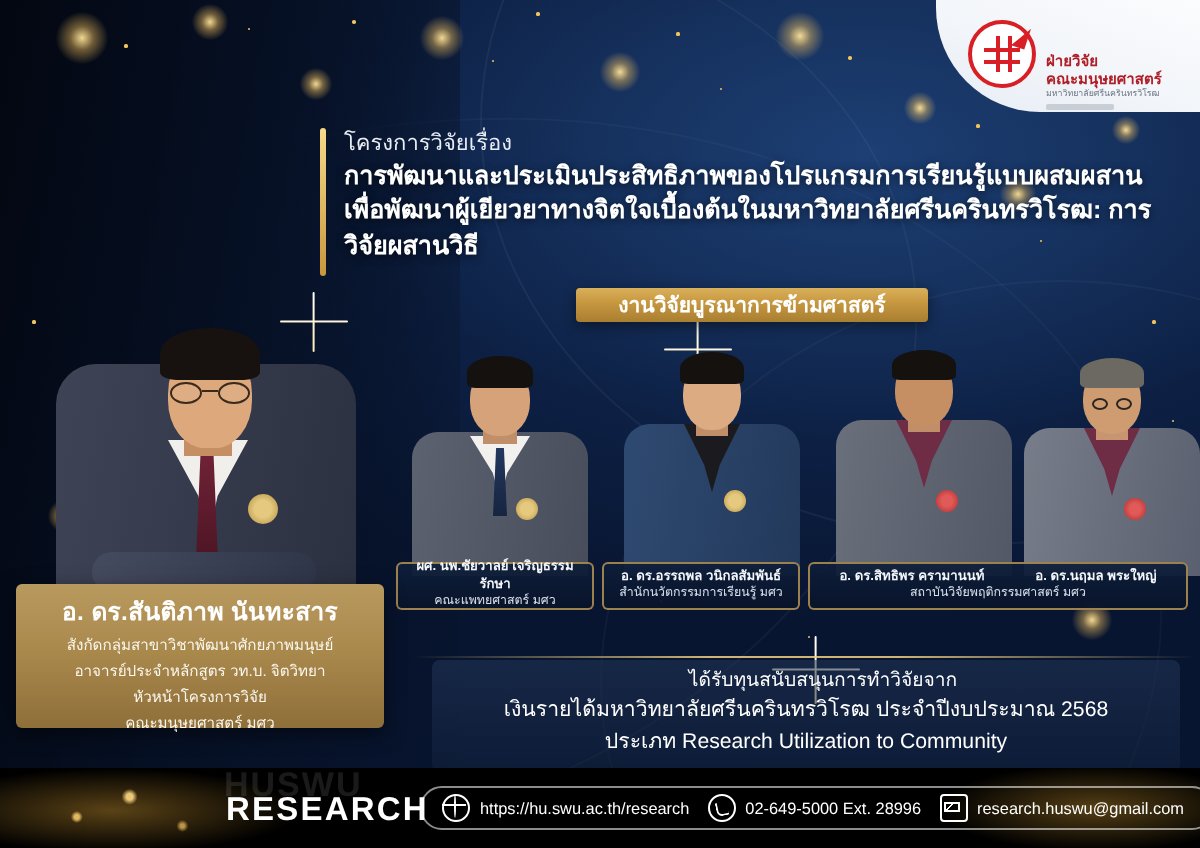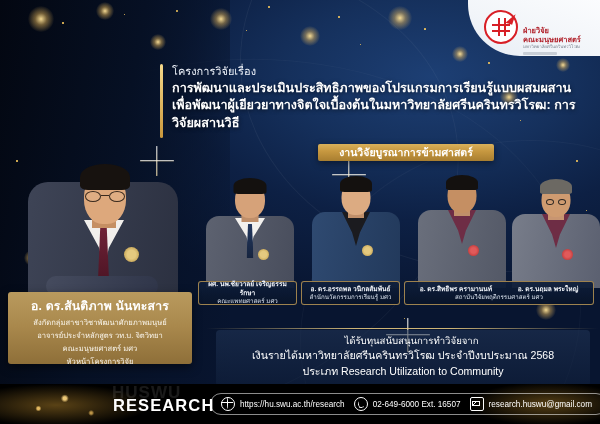--- a/index.html
+++ b/index.html
@@ -77,21 +77,21 @@
     background:linear-gradient(180deg,#f6d98a,#c9973c);border-radius:2px;}
   .proj-kicker{position:absolute;left:172px;top:62px;font-size:11px;color:#e9eef6;}
   .proj-title{
     position:absolute;left:172px;top:80px;width:412px;
     font-size:12.6px;font-weight:bold;color:#ffffff;line-height:1.38;
     text-shadow:0 1px 4px rgba(0,0,0,.6);
   }
 
   
   .badge{
-    position:absolute;left:318px;top:144px;width:176px;height:17px;
+    position:absolute;left:288px;top:144px;width:176px;height:17px;
     display:flex;align-items:center;justify-content:center;
     background:linear-gradient(180deg,#d9b05a 0%,#c79840 42%,#a87e30 100%);
     border-radius:2px;color:#fff;font-size:10.5px;font-weight:bold;
     box-shadow:0 2px 7px rgba(0,0,0,.45);
   }
 
   
   .people{position:absolute;left:196px;top:160px;width:404px;height:128px;}
   .person{position:absolute;bottom:0;}
   .p-head{position:absolute;left:50%;transform:translateX(-50%);border-radius:50% 50% 46% 46%;}
@@ -322,39 +322,39 @@
     </div>
     <div style="position:absolute;left:40px;bottom:36px;width:112px;height:20px;border-radius:10px;
                 background:linear-gradient(100deg,#454b5e,#30364a);"></div>
     <div class="p-logo" style="left:118px;bottom:70px;width:15px;height:15px;background:radial-gradient(circle,#e4c97f 40%,#b08c3c 100%);"></div>
   </div>
 
   <div class="lead-plate">
     <div class="lname">อ. ดร.สันติภาพ นันทะสาร</div>
     <div class="lrole">สังกัดกลุ่มสาขาวิชาพัฒนาศักยภาพมนุษย์</div>
     <div class="lrole">อาจารย์ประจำหลักสูตร วท.บ. จิตวิทยา</div>
+    <div class="lrole">หัวหน้าโครงการวิจัย</div>
     <div class="lrole">คณะมนุษยศาสตร์ มศว</div>
-    <div class="lrole">หัวหน้าโครงการวิจัย</div>
   </div>
 
   <div class="fund-topline"></div>
   <div class="fund">
     <div class="f1">ได้รับทุนสนับสนุนการทำวิจัยจาก</div>
     <div class="f2">เงินรายได้มหาวิทยาลัยศรีนครินทรวิโรฒ ประจำปีงบประมาณ 2568</div>
     <div class="f3">ประเภท Research Utilization to Community</div>
   </div>
 
   <div class="footer">
     <div class="foot-dust"></div>
     <div class="foot-dust-r"></div>
     <div class="watermark">HUSWU</div>
     <div class="research">RESEARCH</div>
     <div class="contact">
       <span class="ci globe"></span>
       <span class="ctxt">https://hu.swu.ac.th/research</span>
       <span class="ci phone"></span>
-      <span class="ctxt">02-649-6000 Ext. 16507</span>
+      <span class="ctxt">02-649-5000 Ext. 28996</span>
       <span class="ci mail"></span>
       <span class="ctxt">research.huswu@gmail.com</span>
     </div>
   </div>
 
 </div>
 
 </body></html>

